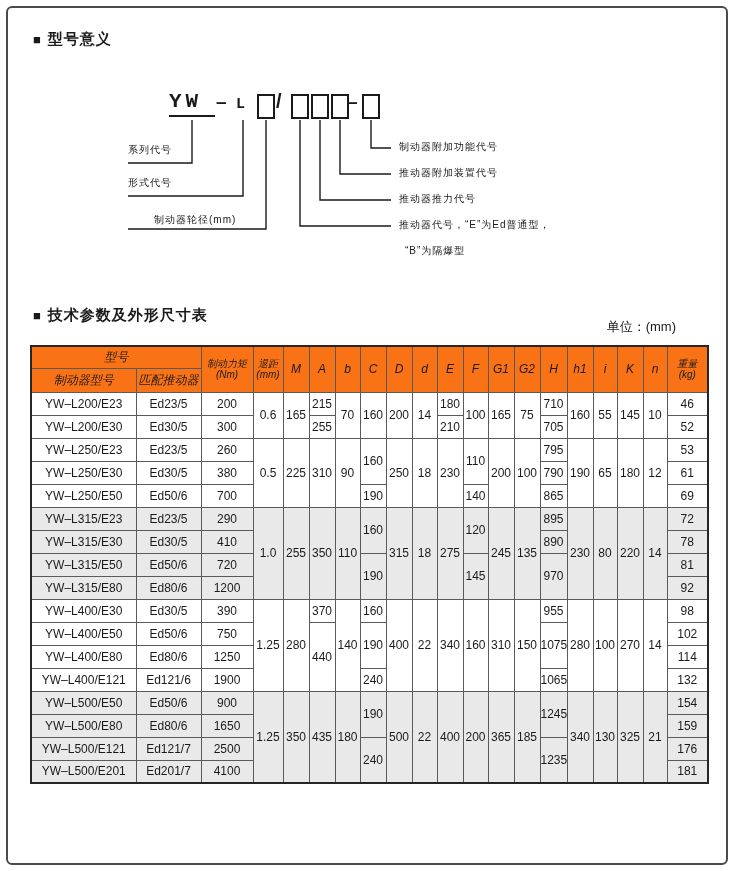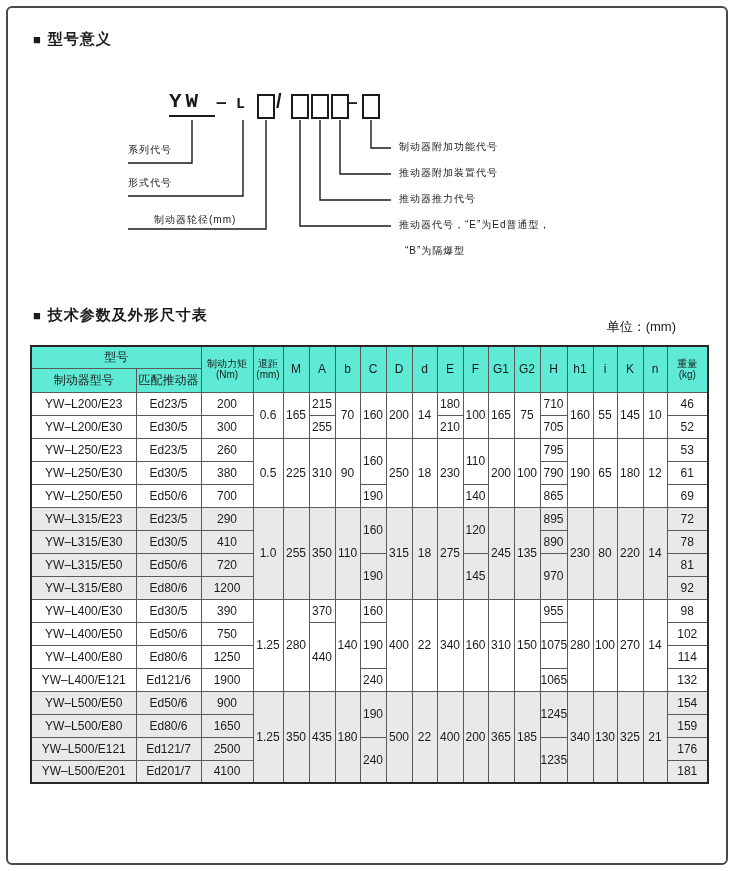--- a/index.html
+++ b/index.html
@@ -35,21 +35,21 @@
   .dl-right1{left:304px;top:81px;}
   .dl-right2{left:304px;top:107px;text-align:right;}
   .dl-right3{left:304px;top:133px;}
   .dl-right4{left:304px;top:159px;margin-left:6px;}
 
   
   table.spec{position:absolute;left:30px;top:345px;width:677px;border-collapse:collapse;
     table-layout:fixed;font-size:12px;border:2px solid #262626;}
   table.spec th,table.spec td{border:1px solid #5a5a5a;text-align:center;vertical-align:middle;
     padding:0;font-weight:normal;overflow:hidden;}
-  table.spec thead th{background:#5eead4;font-size:12px;}
+  table.spec thead th{background:#f97316;font-size:12px;font-style:italic;}
   table.spec thead tr.hr1{height:22px;}
   table.spec thead tr.hr2{height:24px;}
   table.spec tbody tr{height:23px;}
   .tl{display:block;line-height:1.15;font-size:10px;}
   tr.shade td{background:#e9e9e9;}
 </style>
 </head>
 <body>
 
 <div class="page-border"></div>

